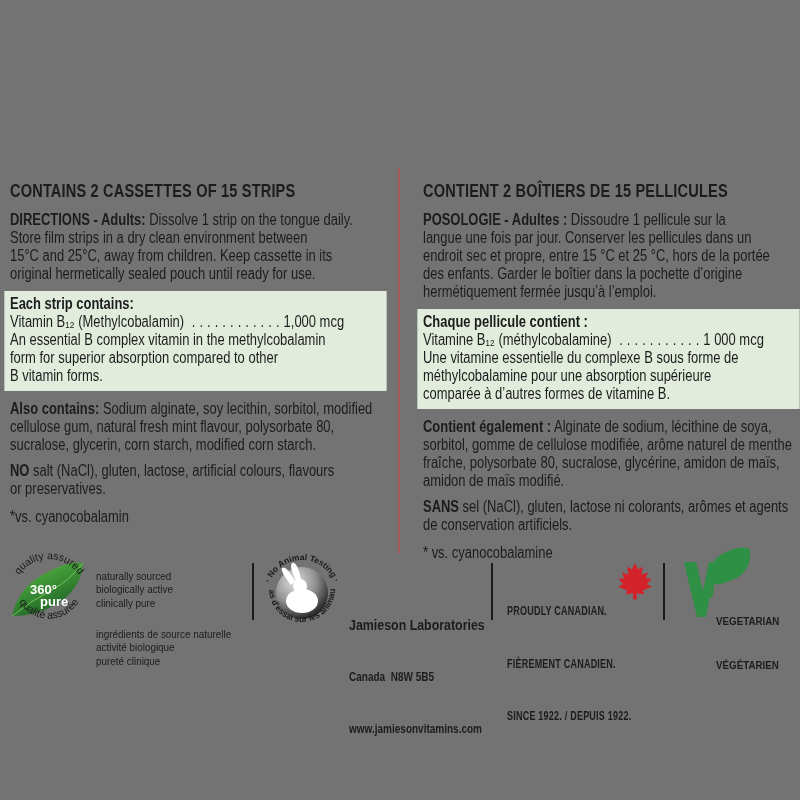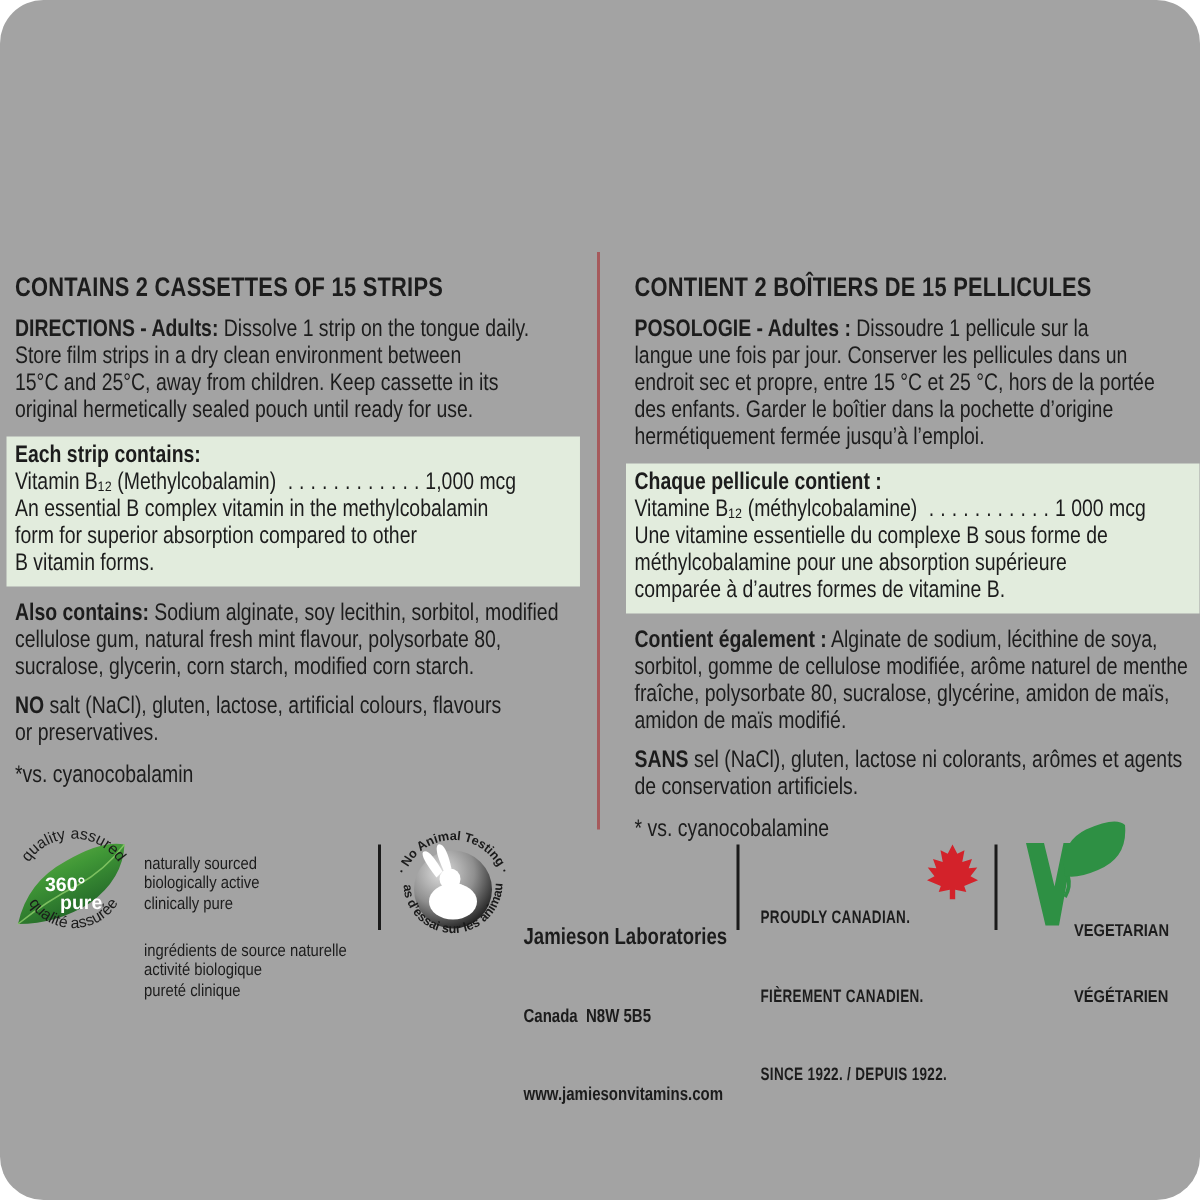--- a/index.html
+++ b/index.html
@@ -1,18 +1,18 @@
 <!DOCTYPE html>
 <html><head>
 <meta charset="utf-8">
 <style>
   html,body{margin:0;padding:0;background:#ffffff;}
   body{width:800px;height:800px;overflow:hidden;
        font-family:"Liberation Sans","DejaVu Sans",sans-serif;color:#1c1c1c;}
-  .page{position:relative;width:800px;height:800px;background:#a3a3a3;border-radius:29px;}
+  .page{position:relative;width:800px;height:800px;background:#737373;}
 
   
   .col{position:absolute;top:181px;width:465px;transform:scaleX(0.81);transform-origin:0 0;}
   #left-col{left:10px;}
   #right-col{left:423px;}
   .heading{font-size:18px;font-weight:bold;letter-spacing:.2px;margin:0 0 9px 0;}
   .para{font-size:16px;line-height:18px;margin:0 0 8px 0;white-space:pre-line;}
   .lead{font-weight:bold;}
   .green-box{background:#e2ecdd;margin:1px 0 9px -7px;padding:4px 8px 6px 7px;
              font-size:16px;line-height:18px;}

